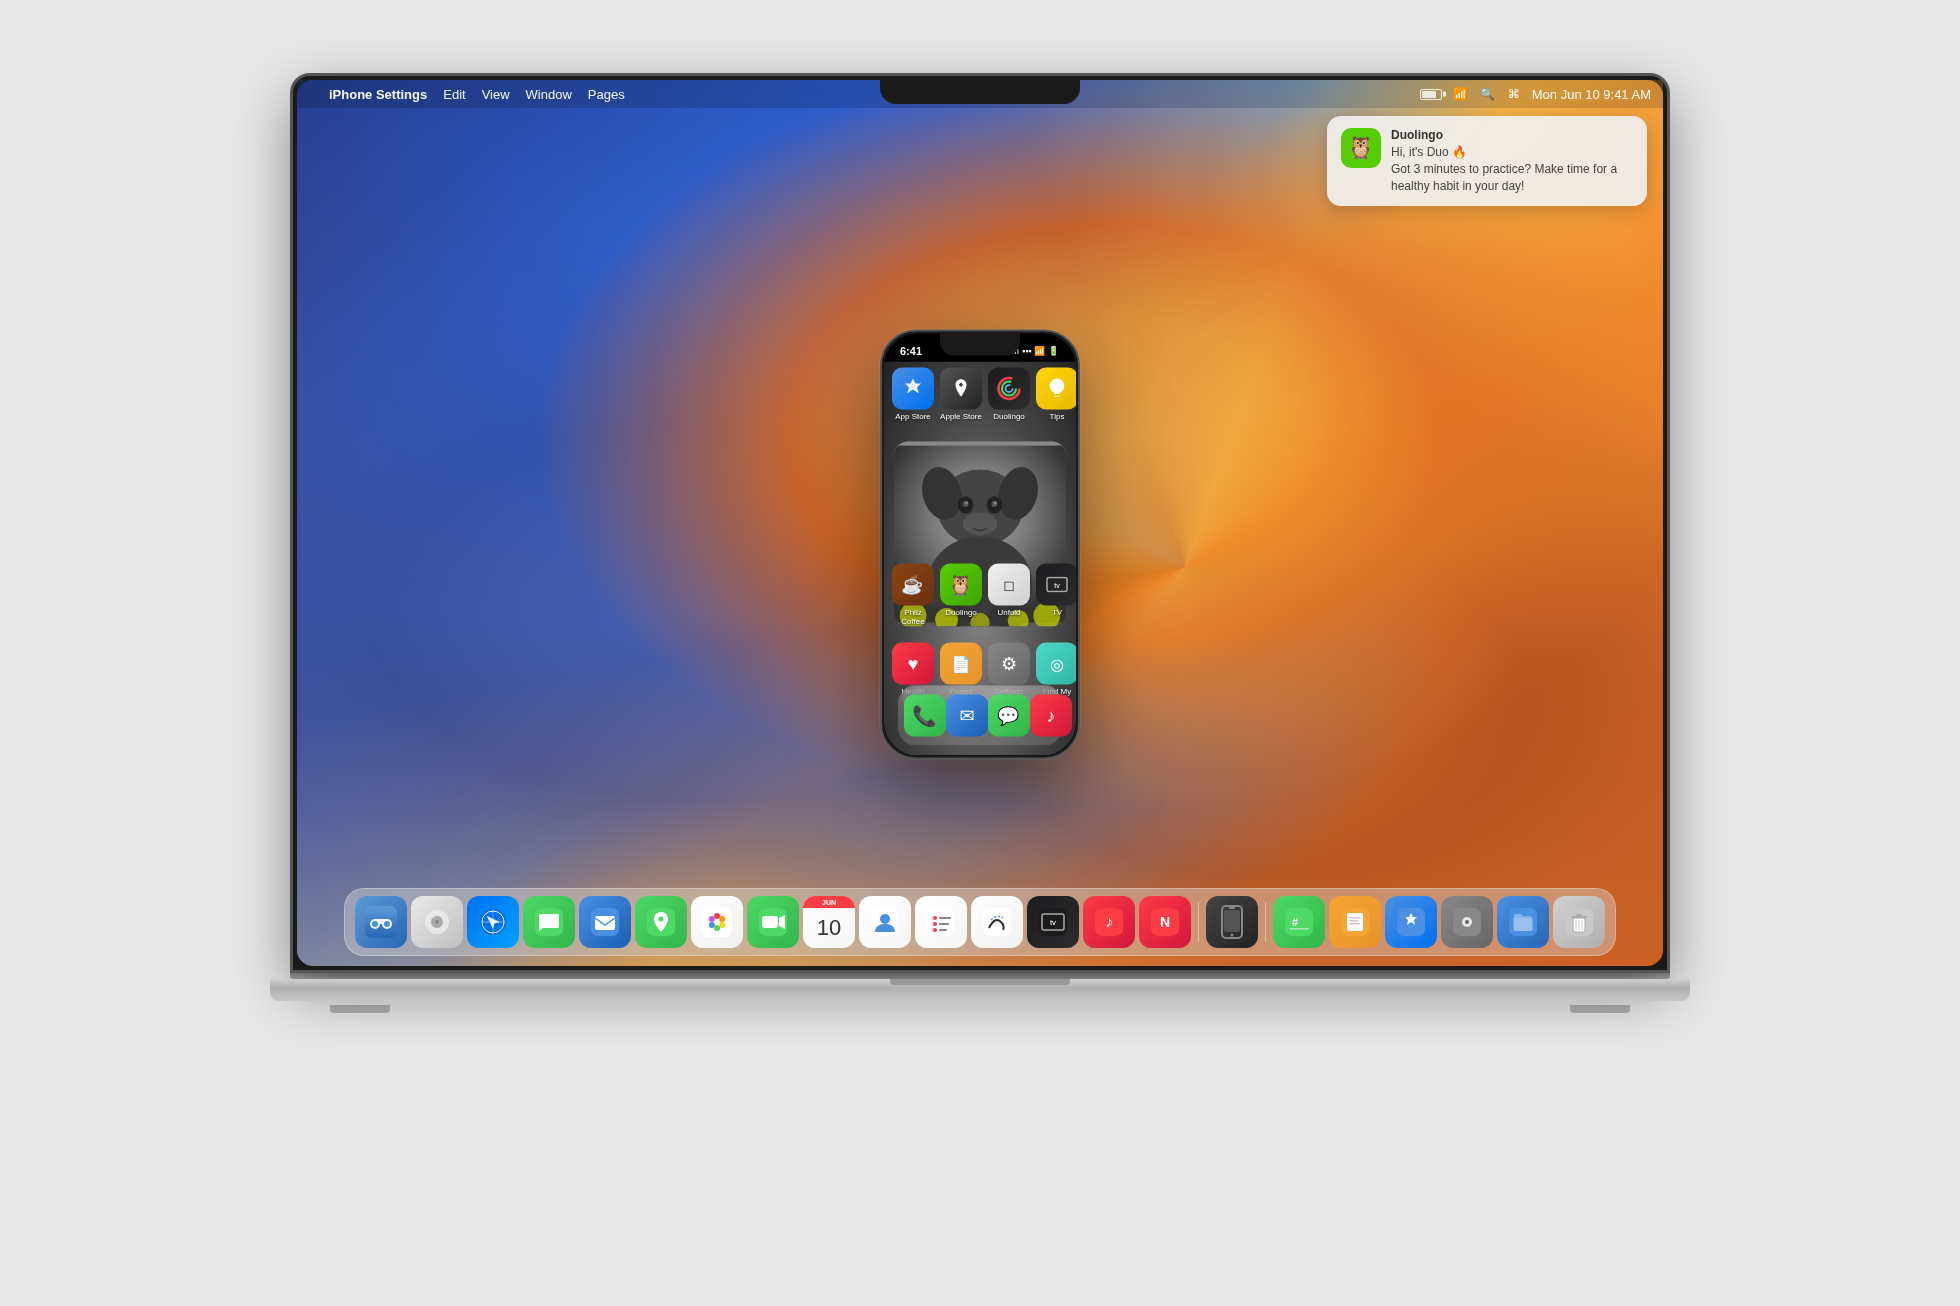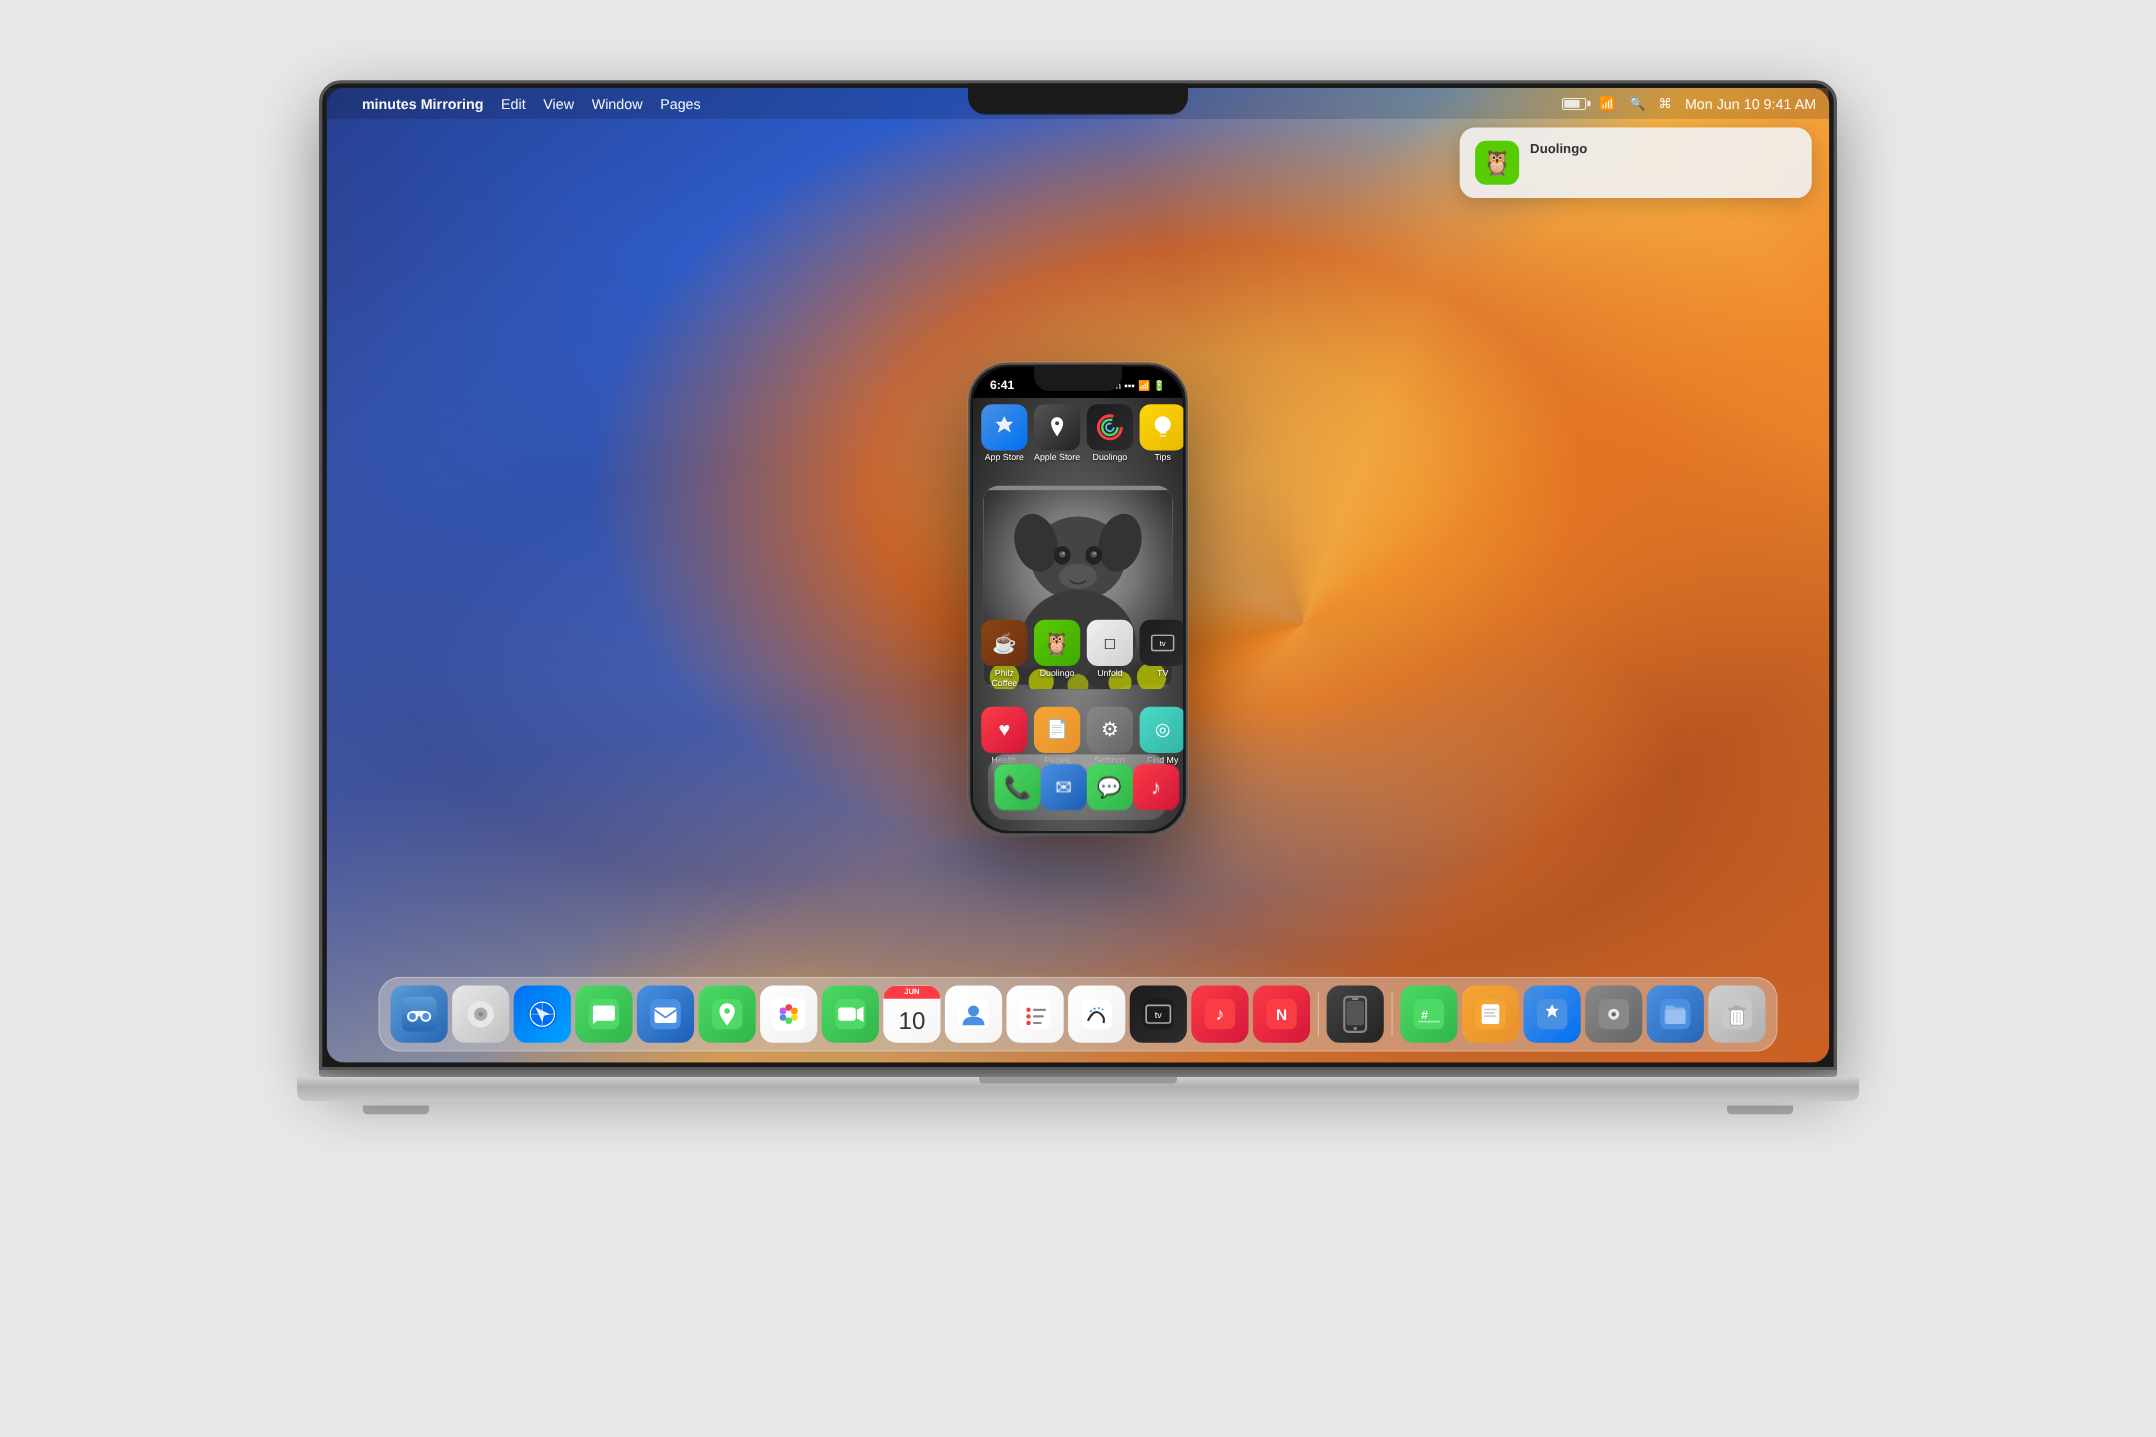--- a/index.html
+++ b/index.html
@@ -536,39 +536,43 @@
   <div class="macbook-lid">
     <div class="notch"></div>
 
     <div class="screen">
 
       <div class="wallpaper">
 
         <div class="menubar">
           <div class="menubar-left">
             <span class="apple-logo"></span>
-            <span class="menubar-item bold">minutes Mirroring</span>
+            <span class="menubar-item bold">iPhone Settings</span>
             <span class="menubar-item">Edit</span>
             <span class="menubar-item">View</span>
             <span class="menubar-item">Window</span>
             <span class="menubar-item">Pages</span>
           </div>
           <div class="menubar-right">
             <div class="battery-icon"></div>
             <span>📶</span>
             <span>🔍</span>
             <span>⌘</span>
             <span class="menubar-item">Mon Jun 10  9:41 AM</span>
           </div>
         </div>
 
         <div class="notification">
           <div class="notif-icon">🦉</div>
           <div class="notif-content">
             <div class="notif-app">Duolingo</div>
+            <div class="notif-text">
+              <span>Hi, it's Duo 🔥</span><br>
+              <span>Got 3 minutes to practice? Make time for a healthy habit in your day!</span>
+            </div>
           </div>
         </div>
 
         <div class="iphone-window">
           <div class="iphone">
             <div class="iphone-notch"></div>
             <div class="iphone-screen">
 
               <div class="iphone-statusbar">
                 <span class="iphone-time">6:41</span>

